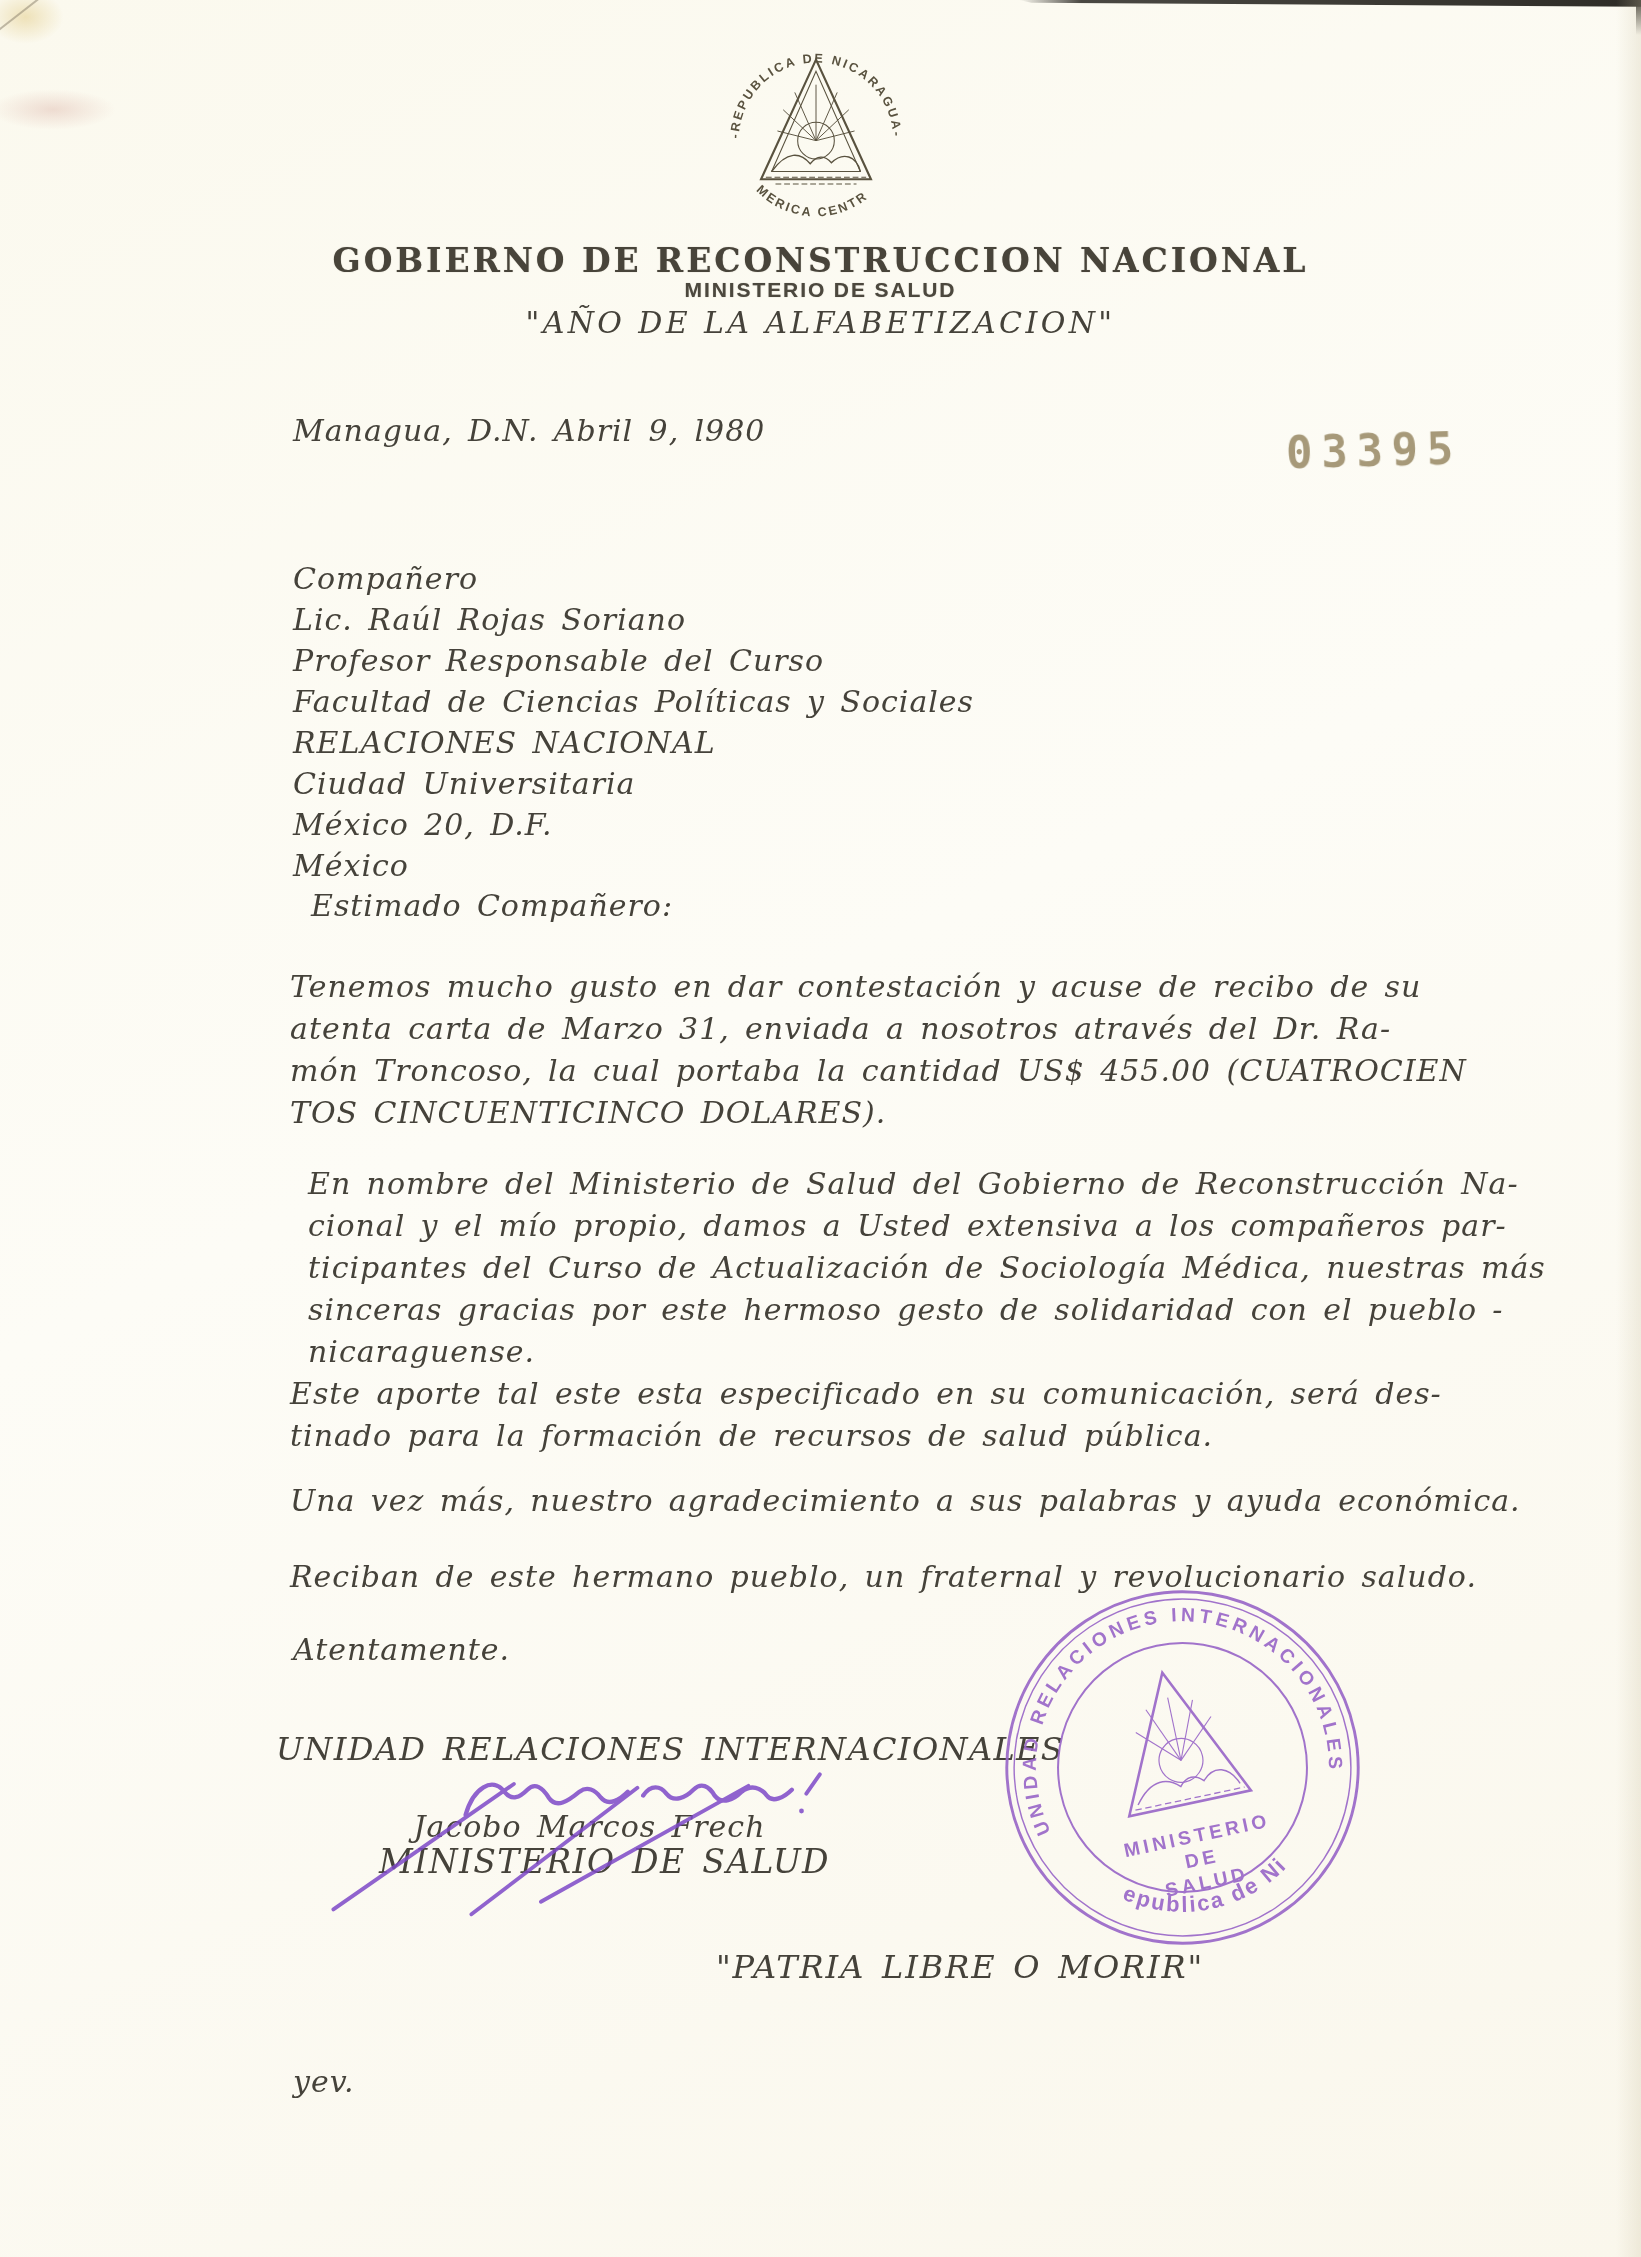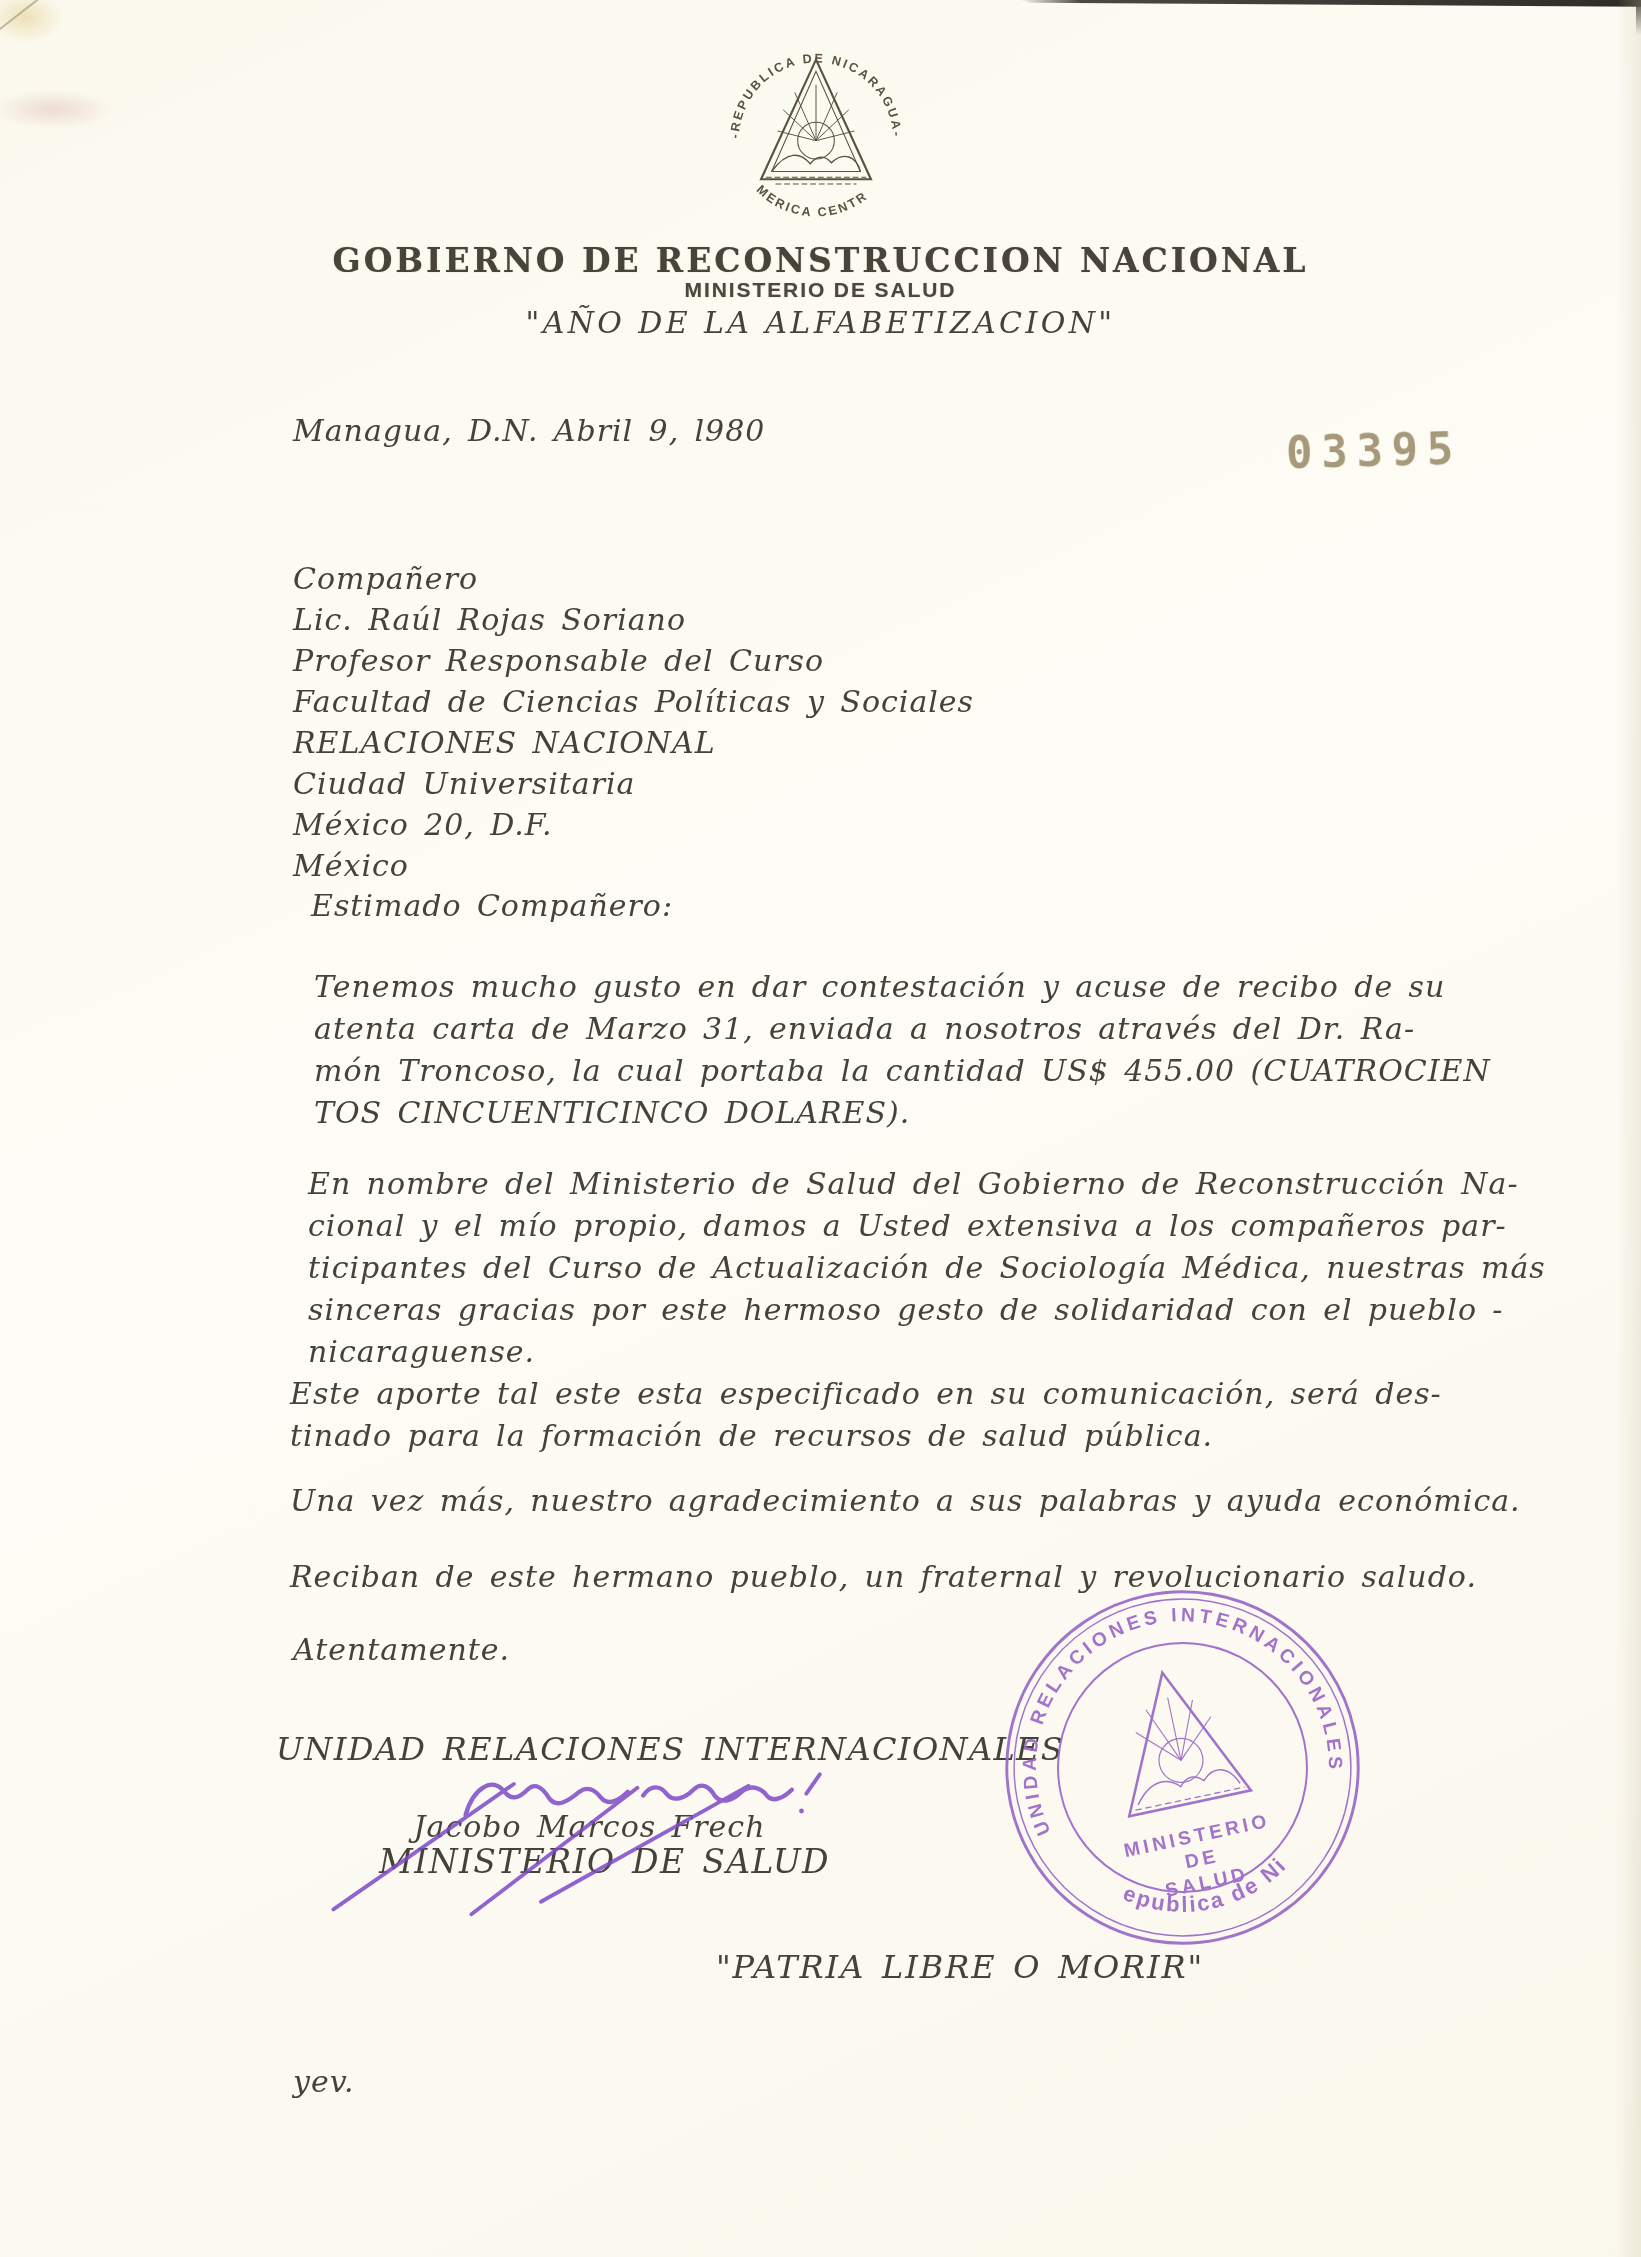--- a/index.html
+++ b/index.html
@@ -110,21 +110,21 @@
     <div class="l">Profesor Responsable del Curso</div>
     <div class="l">Facultad de Ciencias Políticas y Sociales</div>
     <div class="l">RELACIONES NACIONAL</div>
     <div class="l">Ciudad Universitaria</div>
     <div class="l">México 20, D.F.</div>
     <div class="l">México</div>
   </div>
 
   <div class="abs tw" style="left:311px;top:888px;">Estimado Compañero:</div>
 
-  <div class="abs tw lines" style="left:290px;top:966px;margin-left:24px;">
+  <div class="abs tw lines" style="left:290px;top:966px;">
     <div class="l">Tenemos mucho gusto en dar contestación y acuse de recibo de su</div>
     <div class="l">atenta carta de Marzo 31, enviada a nosotros através del Dr. Ra-</div>
     <div class="l">món Troncoso, la cual portaba la cantidad US$ 455.00 (CUATROCIEN</div>
     <div class="l">TOS CINCUENTICINCO DOLARES).</div>
   </div>
 
   <div class="abs tw lines" style="left:308px;top:1151px;margin-top:12px;">
     <div class="l">En nombre del Ministerio de Salud del Gobierno de Reconstrucción Na-</div>
     <div class="l">cional y el mío propio, damos a Usted extensiva a los compañeros par-</div>
     <div class="l">ticipantes del Curso de Actualización de Sociología Médica, nuestras más</div>

